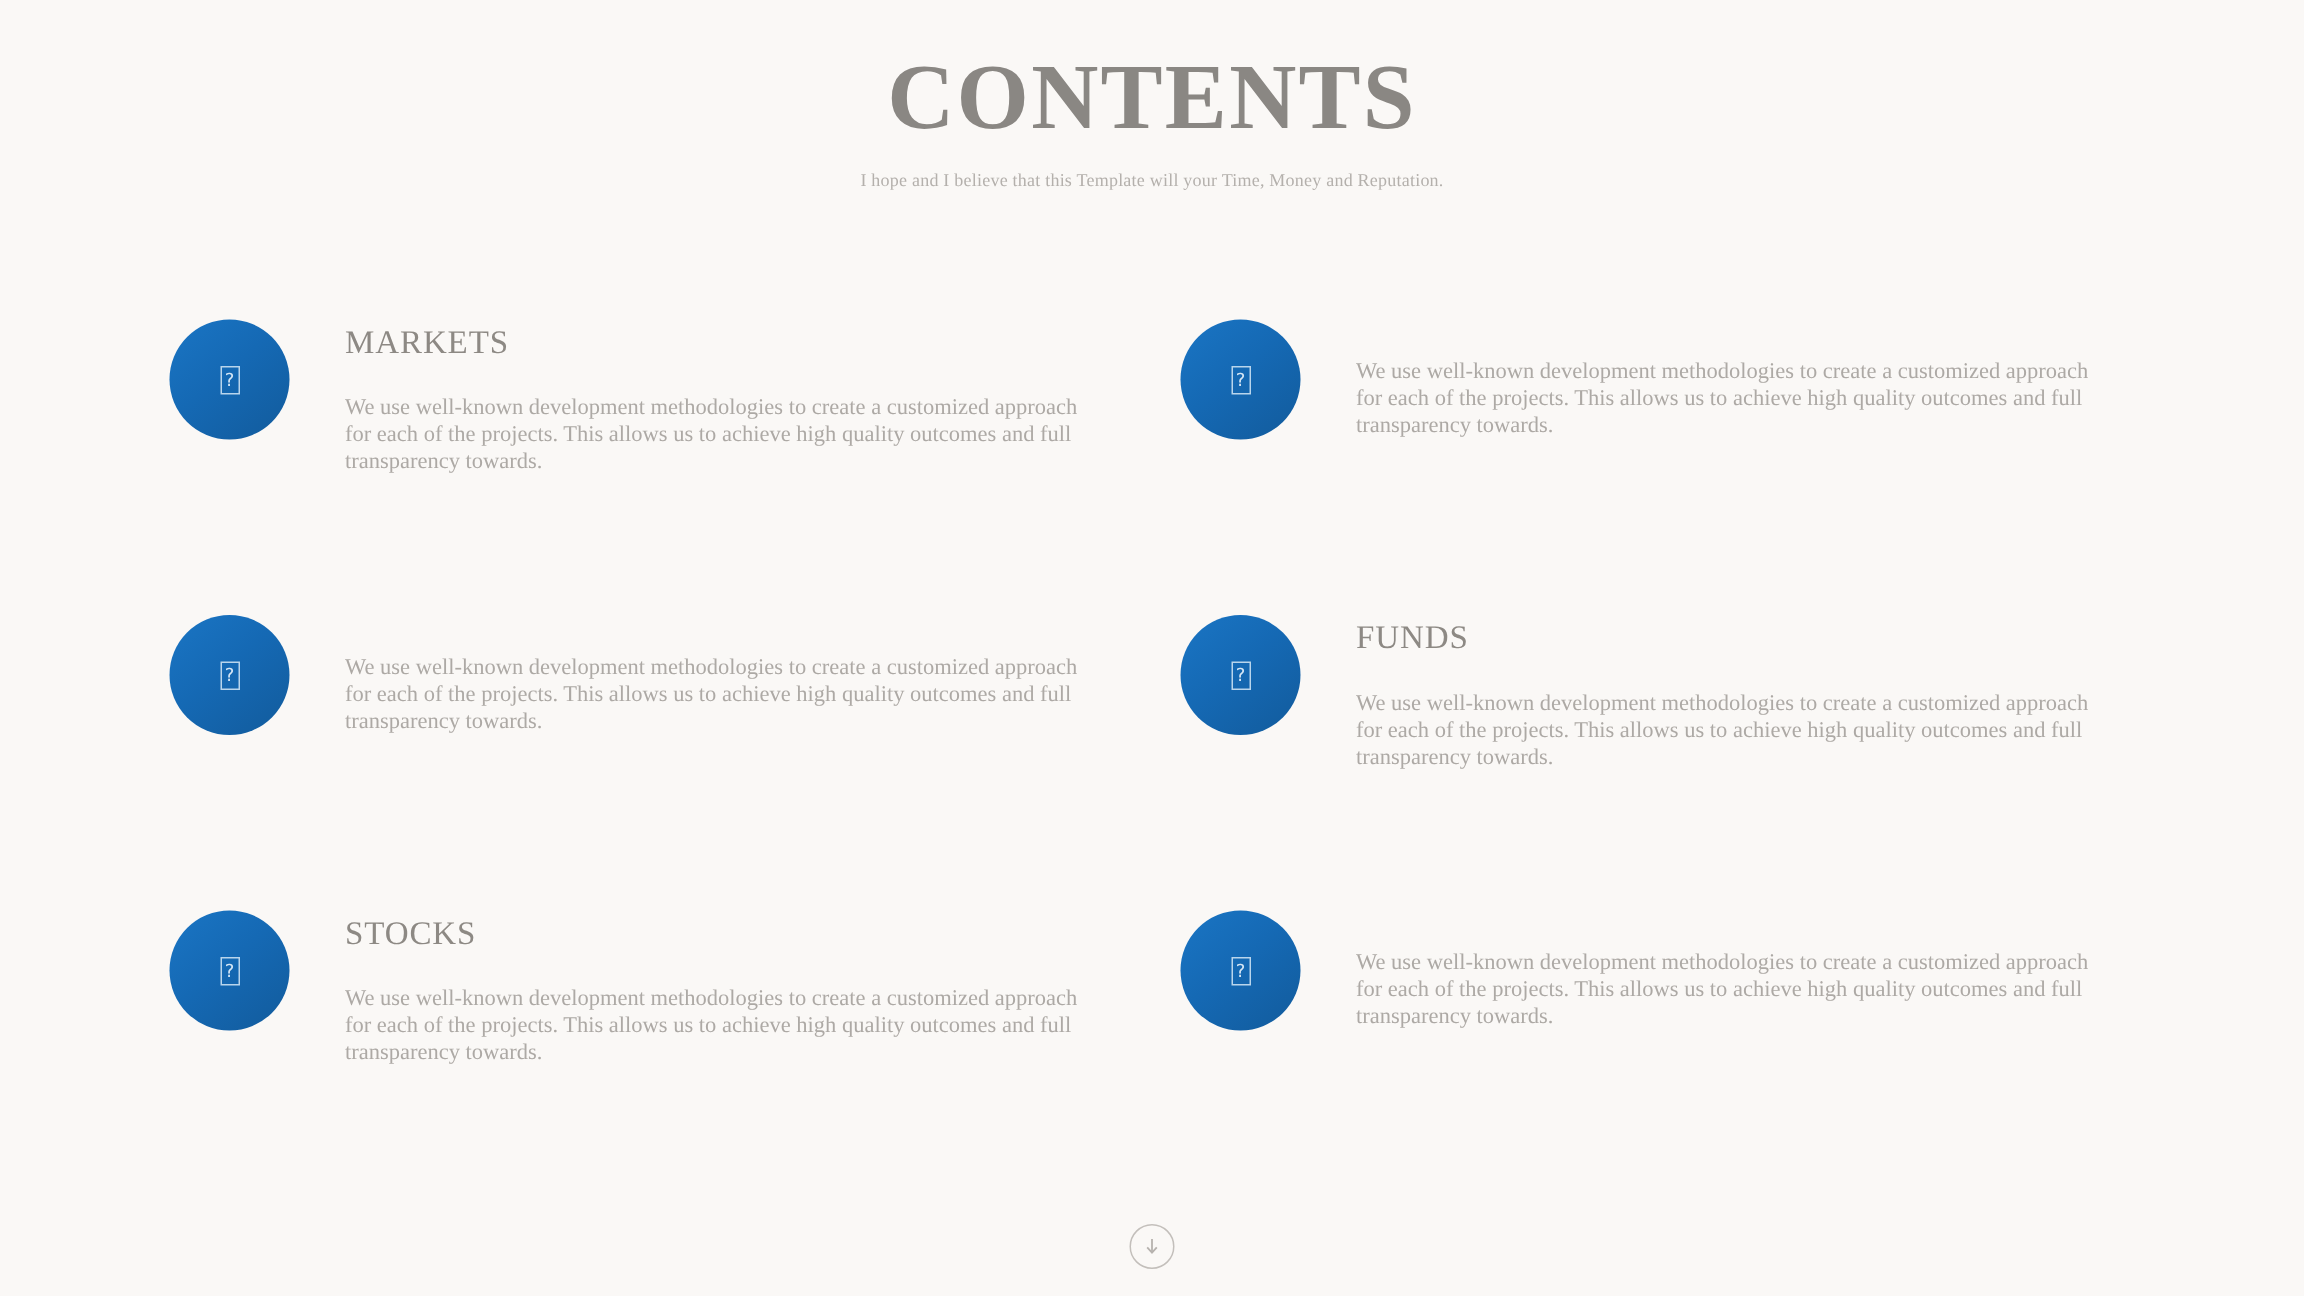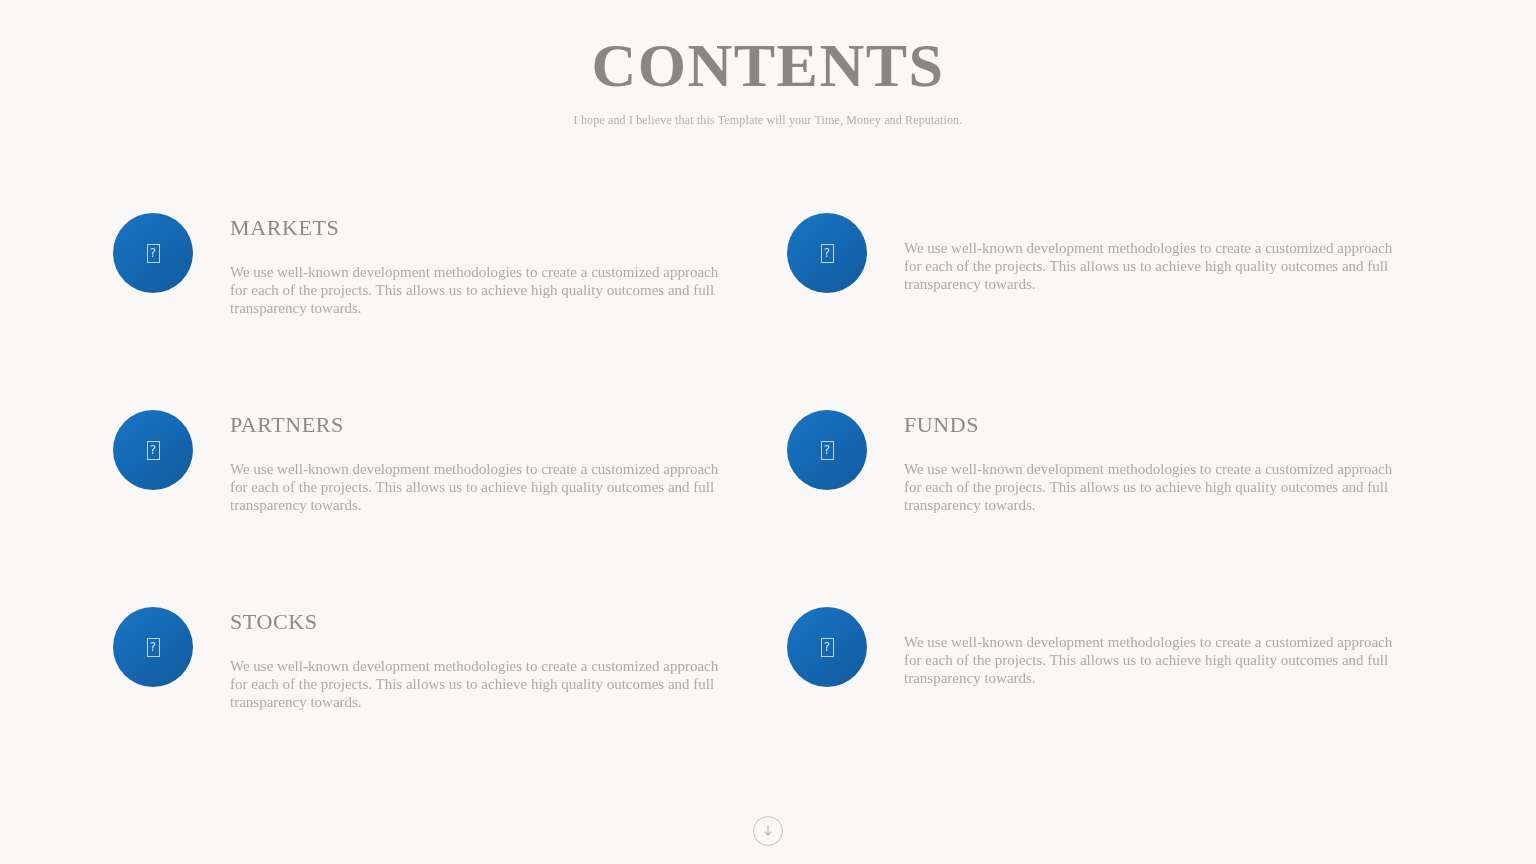--- a/index.html
+++ b/index.html
@@ -177,21 +177,20 @@
       </div>
     </div>
 
     <div class="content-item">
       <div class="item-icon-circle">
         <span class="item-icon-glyph">
             <span class="tofu-q">?</span>
           </span>
       </div>
       <div class="item-text">
-        <h2 class="item-title">PARTNERS</h2>
         <p class="item-desc">We use well-known development methodologies to create a customized approach for each of the projects. This allows us to achieve high quality outcomes and full transparency towards.</p>
       </div>
     </div>
 
     <div class="content-item">
       <div class="item-icon-circle">
         <span class="item-icon-glyph">
             <span class="tofu-q">?</span>
           </span>
       </div>

